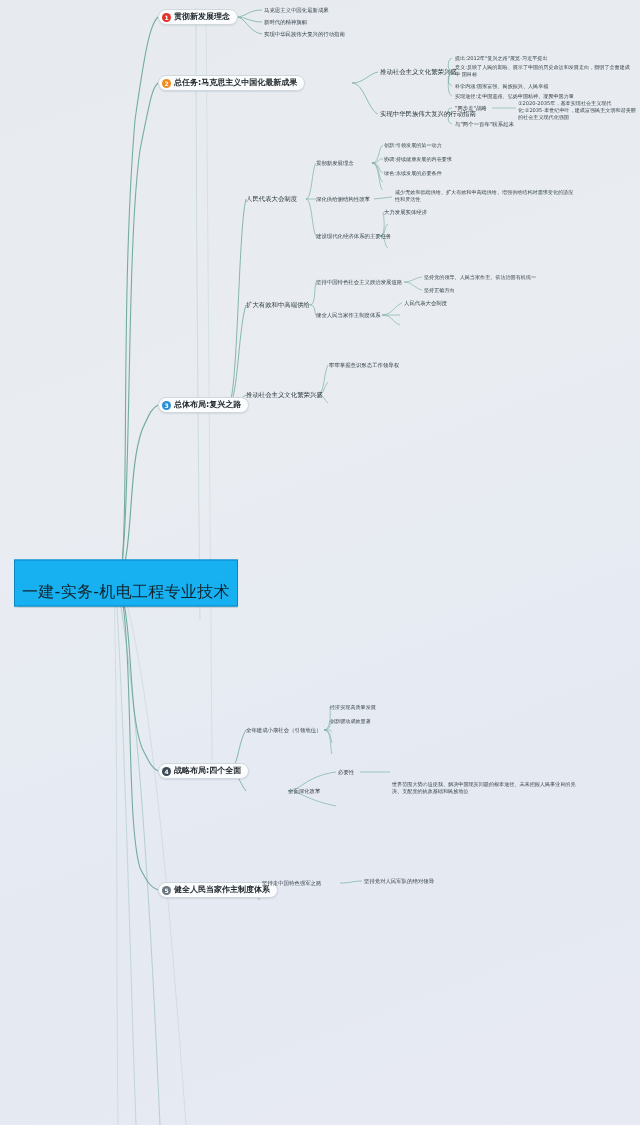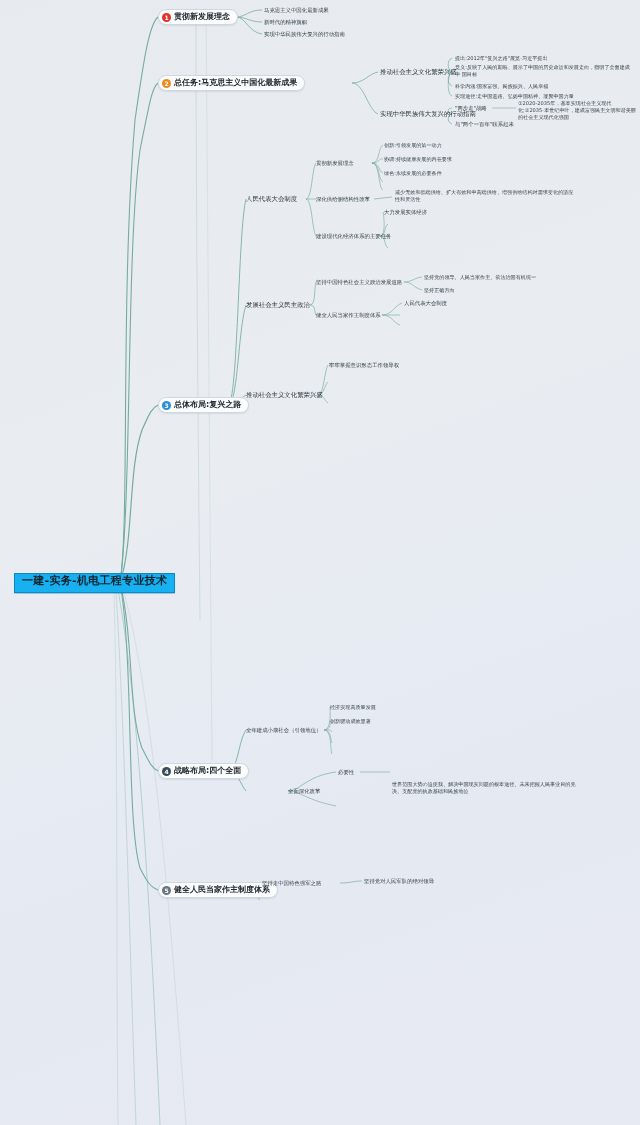--- a/index.html
+++ b/index.html
@@ -31,23 +31,23 @@
     position: absolute;
     white-space: nowrap;
     line-height: 1.25;
     color: #2b3338;
   }
   
   .root {
     background: #17b0f0;
     border: 1px solid #0a86c4;
     color: #10232c;
-    font-weight: bold;
-    font-size: 11px;
-    padding: 0 7px 4px 7px;
+    font-weight: normal;
+    font-size: 16px;
+    padding: 21px 7px 4px 7px;
     letter-spacing: .3px;
     transform: translateY(-50%);
     box-shadow: 0 1px 1px rgba(0,0,0,.12);
   }
   
   .lvl1 {
     display: flex;
     align-items: center;
     gap: 3px;
     background: #fbfcfd;
@@ -218,21 +218,21 @@
   <div class="node lvl3" style="left:455px; top:108px;">"两步走"战略</div>
   <div class="node lvl4" style="left:518px; top:110px; width:118px;">①2020-2035年，基本实现社会主义现代化;②2035-本世纪中叶，建成富强民主文明和谐美丽的社会主义现代化强国</div>
   <div class="node lvl3" style="left:455px; top:124px;">与"两个一百年"联系起来</div>
 
   <div class="node lvl1" style="left:158px; top:405px;">
     <span class="badge b-blue">3</span>
     <span>总体布局:复兴之路</span>
   </div>
 
   <div class="node lvl2" style="left:246px; top:199px;">人民代表大会制度</div>
-  <div class="node lvl2" style="left:246px; top:305px;">发展社会主义民主政治</div>
+  <div class="node lvl2" style="left:246px; top:305px;">扩大有效和中高端供给</div>
   <div class="node lvl2" style="left:246px; top:395px;">推动社会主义文化繁荣兴盛</div>
 
   <div class="node lvl3" style="left:316px; top:163px;">贯彻新发展理念</div>
   <div class="node lvl3" style="left:316px; top:199px;">深化供给侧结构性改革</div>
   <div class="node lvl3" style="left:316px; top:236px;">建设现代化经济体系的主要任务</div>
 
   <div class="node lvl4 nw" style="left:384px; top:145px;">创新:引领发展的第一动力</div>
   <div class="node lvl4 nw" style="left:384px; top:159px;">协调:持续健康发展的内在要求</div>
   <div class="node lvl4 nw" style="left:384px; top:173px;">绿色:永续发展的必要条件</div>
 

